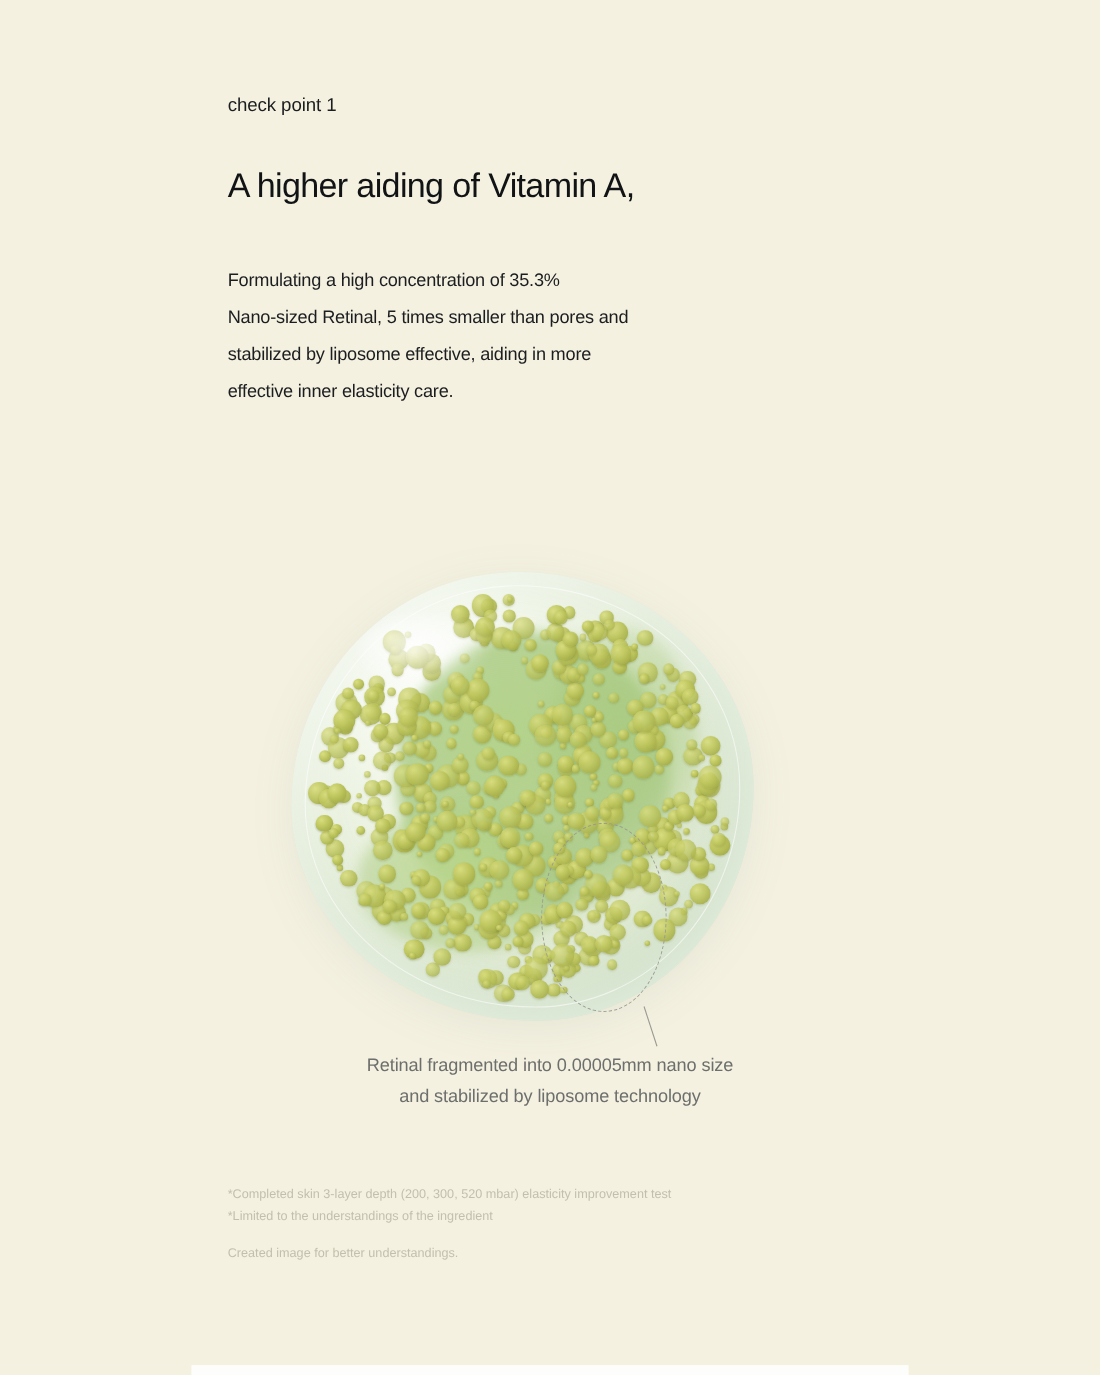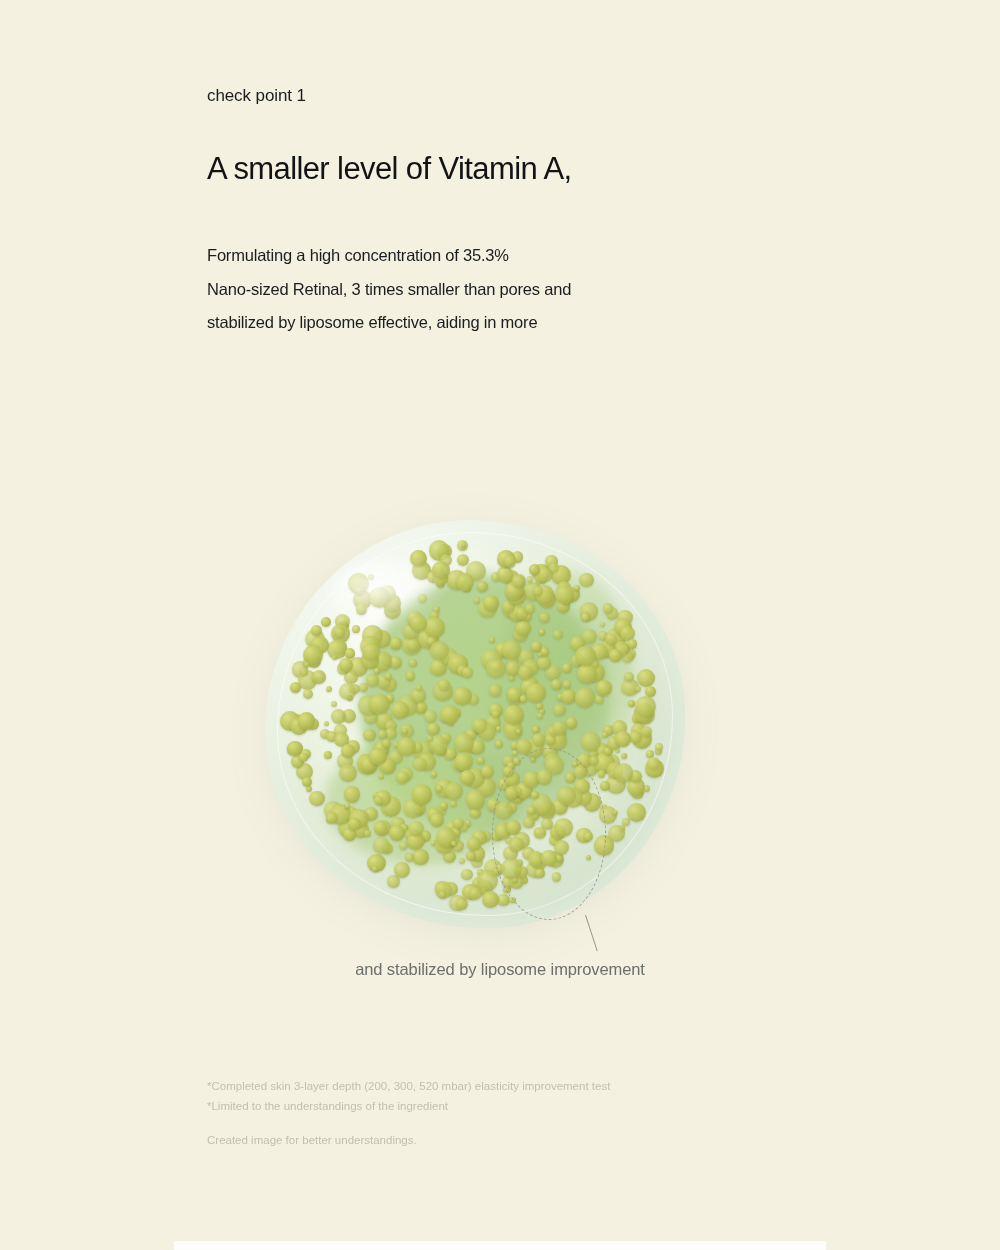--- a/index.html
+++ b/index.html
@@ -175,27 +175,28 @@
 </style>
 </head>
 <body>
 
 <div class="page">
 
   <div class="content">
     <div class="eyebrow">check point 1</div>
 
     <div class="headline">
-      <div class="l1">A smaller level of Vitamin A,</div>
+      <div class="l1">A higher aiding of Vitamin A,</div>
     </div>
 
     <div class="body-copy">
       <div>Formulating a high concentration of 35.3%</div>
-      <div>Nano-sized Retinal, 3 times smaller than pores and</div>
+      <div>Nano-sized Retinal, 5 times smaller than pores and</div>
       <div>stabilized by liposome effective, aiding in more</div>
+      <div>effective inner elasticity care.</div>
     </div>
   </div>
 
   <div class="figure">
     <div class="vesicle">
       <div class="inner-blob blob-a"></div>
       <div class="inner-blob blob-b"></div>
       <div class="inner-blob blob-c"></div>
       <div class="specks" id="speck-layer">
           <div class="speck" style="left: 146.923px; top: 41.062px; width: 18.6375px; height: 18.6375px; opacity: 0.97;"></div>
@@ -759,21 +760,22 @@
           <div class="speck" style="left: 103.87px; top: 67.3327px; width: 20.8565px; height: 20.8565px; opacity: 0.93;"></div>
           <div class="speck" style="left: 74.1034px; top: 138.15px; width: 13.8064px; height: 13.8064px; opacity: 0.91;"></div>
         </div>
       <div class="highlight"></div>
     </div>
     <div class="callout-circle"></div>
     <div class="callout-line"></div>
   </div>
 
   <div class="caption">
-    <div>and stabilized by liposome improvement</div>
+    <div>Retinal fragmented into 0.00005mm nano size</div>
+    <div>and stabilized by liposome technology</div>
   </div>
 
   <div class="footnotes">
     <div>*Completed skin 3-layer depth (200, 300, 520 mbar) elasticity improvement test</div>
     <div>*Limited to the understandings of the ingredient</div>
   </div>
 
   <div class="credit">Created image for better understandings.</div>
 
   <div class="bottom-strip"></div>

